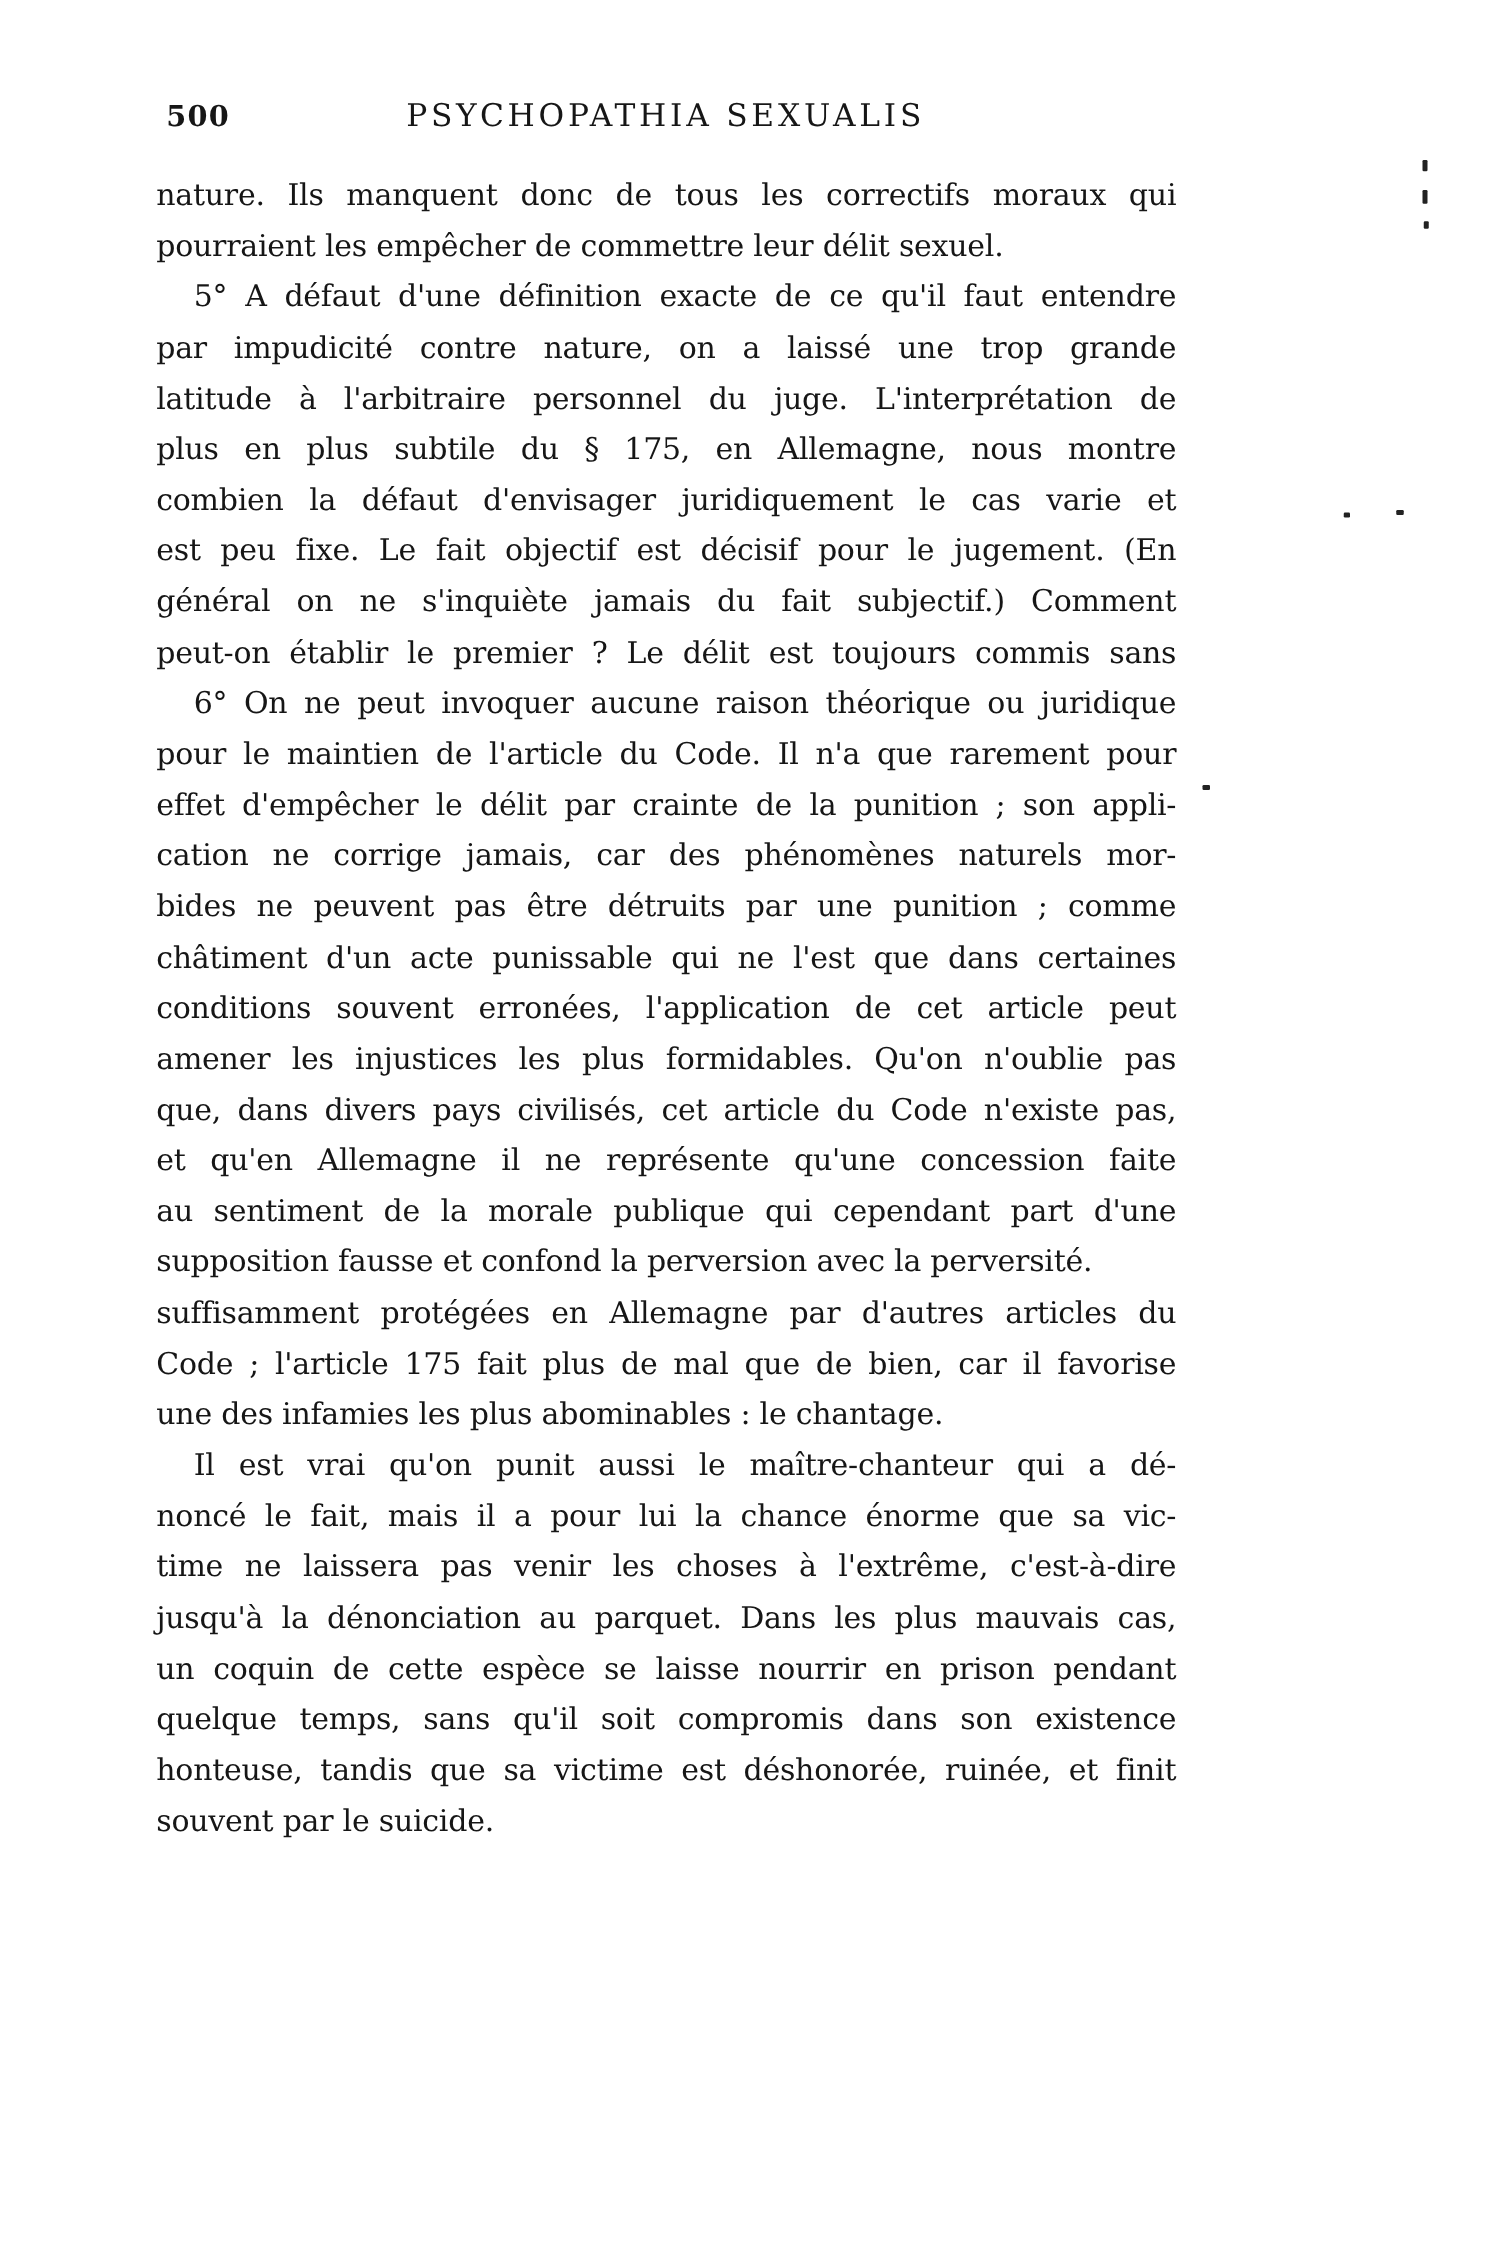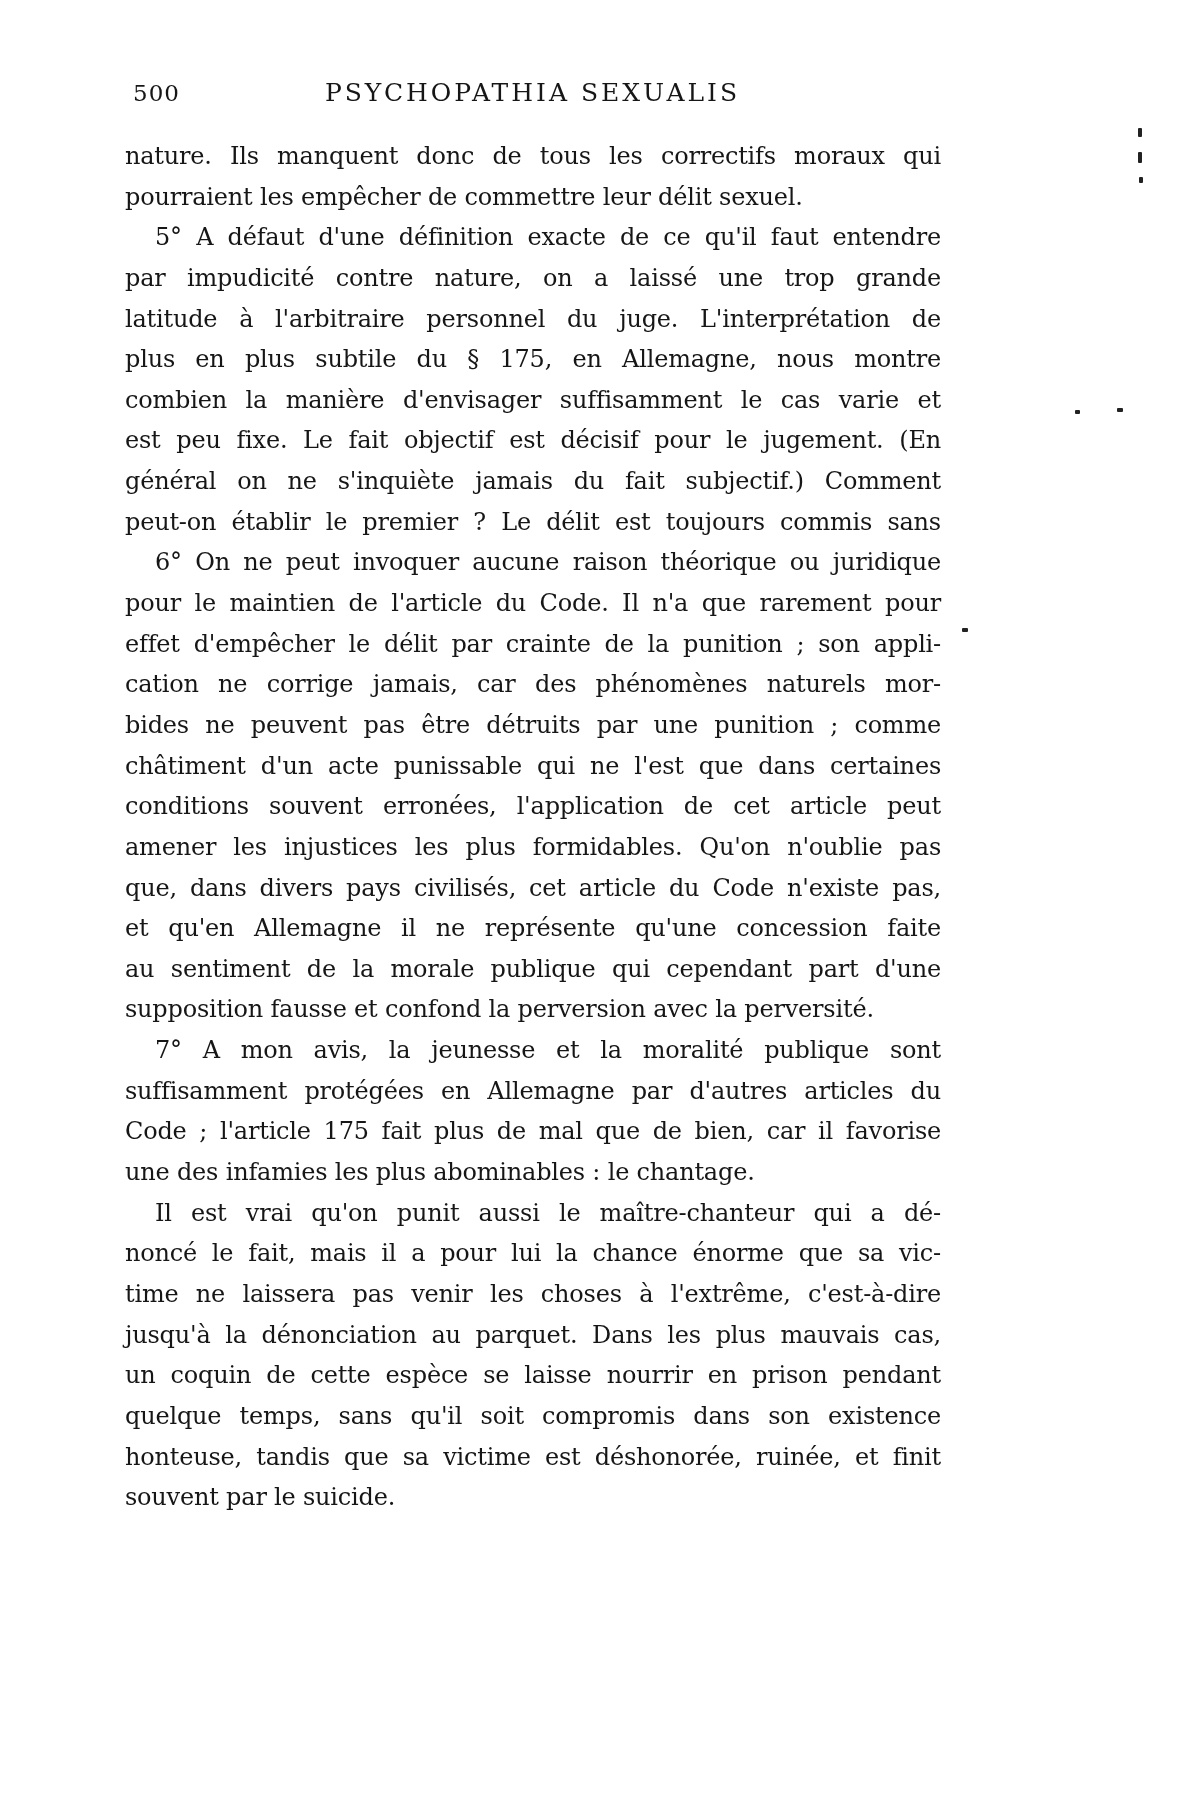--- a/index.html
+++ b/index.html
@@ -6,21 +6,21 @@
   .page{
     position:relative;
     width:1200px;height:1800px;
     background:#ffffff;
     overflow:hidden;
     font-family:"DejaVu Serif", serif;
     color:#161616;
   }
   .page-number{
     position:absolute;left:133px;top:80px;
-    font-size:23px;font-weight:400;letter-spacing:1px;
+    font-size:23px;font-weight:700;letter-spacing:1px;
   }
   .running-title{
     position:absolute;left:125px;top:78px;width:815px;
     text-align:center;
     font-size:25px;font-weight:400;letter-spacing:3px;
   }
   .textblock{
     position:absolute;left:125px;top:136px;width:816px;
   }
   .line{
@@ -48,37 +48,36 @@
   <div class="page-number">500</div>
   <div class="running-title">PSYCHOPATHIA SEXUALIS</div>
 
   <div class="textblock">
     <div class="line">nature. Ils manquent donc de tous les correctifs moraux qui</div>
     <div class="line pe">pourraient les empêcher de commettre leur délit sexuel.</div>
     <div class="line ps">5° A défaut d'une définition exacte de ce qu'il faut entendre</div>
     <div class="line">par impudicité contre nature, on a laissé une trop grande</div>
     <div class="line">latitude à l'arbitraire personnel du juge. L'interprétation de</div>
     <div class="line">plus en plus subtile du § 175, en Allemagne, nous montre</div>
-    <div class="line">combien la manière d'envisager suffisamment le cas varie et</div>
+    <div class="line">combien la défaut d'envisager juridiquement le cas varie et</div>
     <div class="line">est peu fixe. Le fait objectif est décisif pour le jugement. (En</div>
     <div class="line">général on ne s'inquiète jamais du fait subjectif.) Comment</div>
     <div class="line">peut-on établir le premier ? Le délit est toujours commis sans</div>
     <div class="line ps">6° On ne peut invoquer aucune raison théorique ou juridique</div>
     <div class="line">pour le maintien de l'article du Code. Il n'a que rarement pour</div>
     <div class="line">effet d'empêcher le délit par crainte de la punition ; son appli-</div>
     <div class="line">cation ne corrige jamais, car des phénomènes naturels mor-</div>
     <div class="line">bides ne peuvent pas être détruits par une punition ; comme</div>
     <div class="line">châtiment d'un acte punissable qui ne l'est que dans certaines</div>
     <div class="line">conditions souvent erronées, l'application de cet article peut</div>
     <div class="line">amener les injustices les plus formidables. Qu'on n'oublie pas</div>
     <div class="line">que, dans divers pays civilisés, cet article du Code n'existe pas,</div>
     <div class="line">et qu'en Allemagne il ne représente qu'une concession faite</div>
     <div class="line">au sentiment de la morale publique qui cependant part d'une</div>
     <div class="line pe">supposition fausse et confond la perversion avec la perversité.</div>
-    <div class="line ps">7° A mon avis, la jeunesse et la moralité publique sont</div>
     <div class="line">suffisamment protégées en Allemagne par d'autres articles du</div>
     <div class="line">Code ; l'article 175 fait plus de mal que de bien, car il favorise</div>
     <div class="line pe">une des infamies les plus abominables : le chantage.</div>
     <div class="line ps">Il est vrai qu'on punit aussi le maître-chanteur qui a dé-</div>
     <div class="line">noncé le fait, mais il a pour lui la chance énorme que sa vic-</div>
     <div class="line">time ne laissera pas venir les choses à l'extrême, c'est-à-dire</div>
     <div class="line">jusqu'à la dénonciation au parquet. Dans les plus mauvais cas,</div>
     <div class="line">un coquin de cette espèce se laisse nourrir en prison pendant</div>
     <div class="line">quelque temps, sans qu'il soit compromis dans son existence</div>
     <div class="line">honteuse, tandis que sa victime est déshonorée, ruinée, et finit</div>

